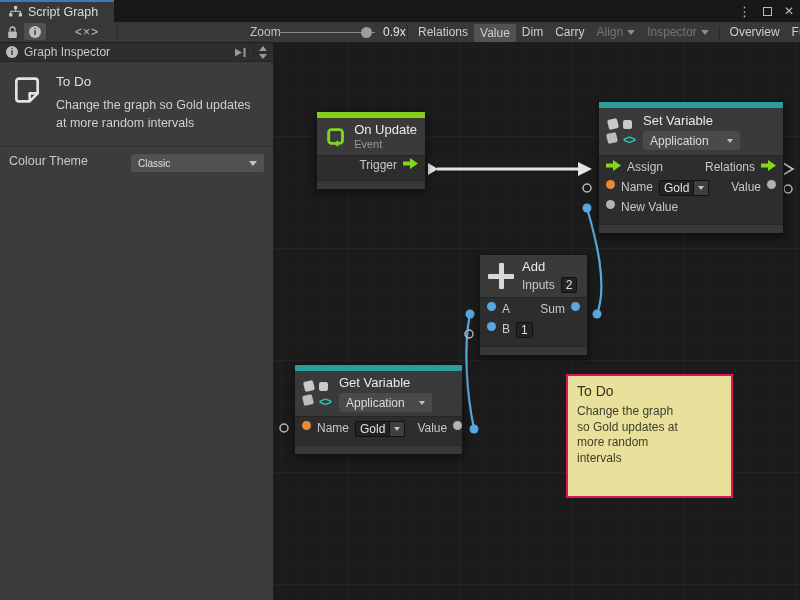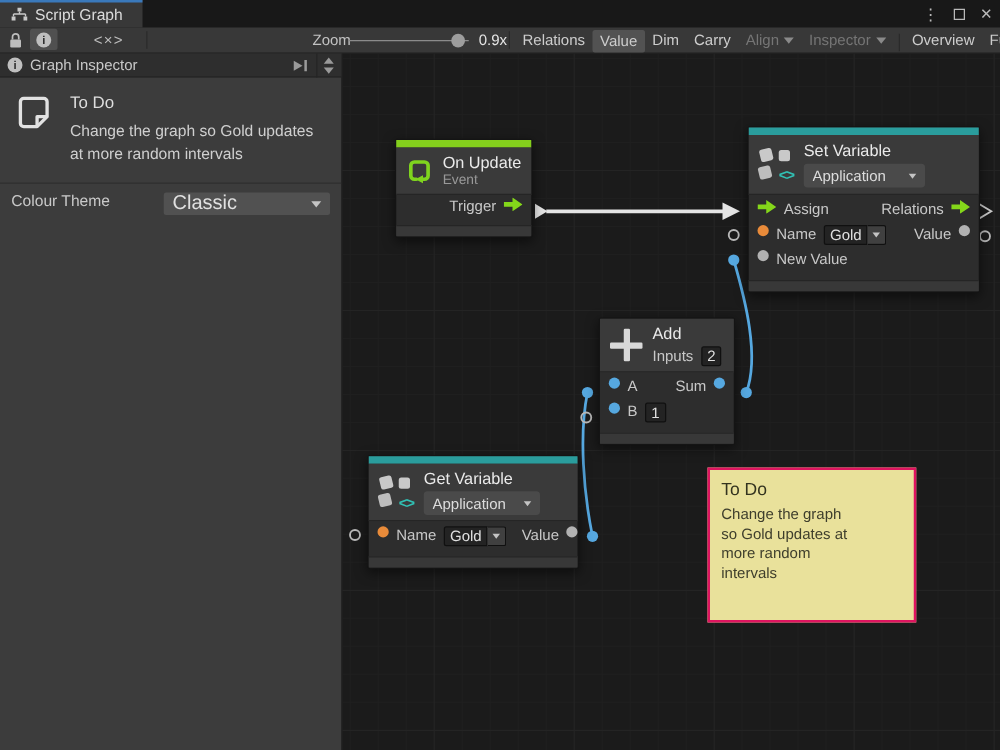--- a/index.html
+++ b/index.html
@@ -49,21 +49,21 @@
   .insp-header .right { margin-left:auto; display:flex; align-items:center; gap:6px; }
   .spin { display:flex; flex-direction:column; gap:3px; padding-left:5px; border-left:1px solid #242424; height:19px; justify-content:center; }
   .tri-up { width:0; height:0; border-left:4px solid transparent; border-right:4px solid transparent; border-bottom:5px solid #9a9a9a; }
   .tri-dn { width:0; height:0; border-left:4px solid transparent; border-right:4px solid transparent; border-top:5px solid #9a9a9a; }
   .todo-section { display:flex; gap:13px; padding:12px 8px 14px 11px; border-bottom:1px solid #2e2e2e; }
   .todo-title { font-size:13.5px; color:#dedede; margin-bottom:7px; }
   .todo-desc { font-size:12.5px; color:#cfcfcf; line-height:1.45; width:208px; }
   .theme-row { display:flex; align-items:flex-start; padding:7px 9px; }
   .theme-label { font-size:12.5px; color:#c9c9c9; }
   .theme-dd { margin-left:auto; width:133px; height:18px; background:#515151; border-radius:2px;
-              display:flex; align-items:center; padding:0 7px; font-size:16px; color:#e0e0e0; }
+              display:flex; align-items:center; padding:0 7px; font-size:10px; color:#e0e0e0; }
   .theme-dd .caret { margin-left:auto; }
 
   
   .canvas { position:absolute; left:274px; top:43px; width:526px; height:557px; background-color:#1b1b1b;
     background-image:
       linear-gradient(to right,#242424 1px,transparent 1px),
       linear-gradient(to bottom,#242424 1px,transparent 1px),
       linear-gradient(to right,#1f1f1f 1px,transparent 1px),
       linear-gradient(to bottom,#1f1f1f 1px,transparent 1px);
     background-size:112px 112px,112px 112px,22.4px 22.4px,22.4px 22.4px;

